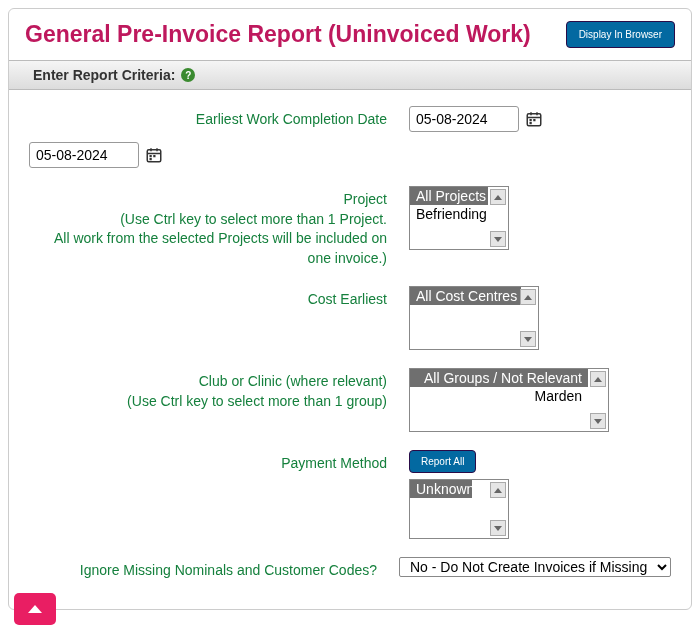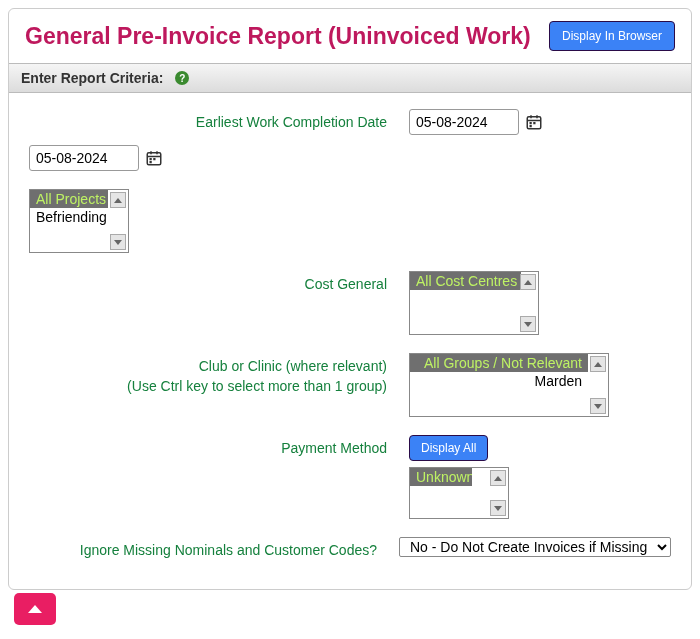--- a/index.html
+++ b/index.html
@@ -21,38 +21,38 @@
     align-items: center;
     justify-content: space-between;
     padding: 12px 16px;
   }
   .page-title {
     font-size: 23px;
     font-weight: bold;
     color: #be185d;
   }
   .btn-purple {
-    background: #3b82f6;
+    background: #0369a1;
     color: #fff;
     border: 1px solid #2a0b47;
     border-radius: 4px;
     padding: 7px 12px;
-    font-size: 12px;
+    font-size: 10px;
     cursor: pointer;
   }
   .criteria-bar {
     background: linear-gradient(#f5f5f5, #dcdcdc);
     border-top: 1px solid #bbb;
     border-bottom: 1px solid #bbb;
-    padding: 6px 12px;
+    padding: 6px 24px;
     font-weight: bold;
     color: #333;
     display: flex;
     align-items: center;
-    gap: 12px;
+    gap: 6px;
   }
   .help-icon {
     width: 14px; height: 14px;
     border-radius: 50%;
     background: #3a8a2f;
     color: #fff;
     font-size: 10px;
     font-weight: bold;
     display: inline-flex;
     align-items: center;
@@ -111,31 +111,31 @@
     list-style: none;
     max-height: 62px;
     overflow: hidden;
   }
   .listbox .opts li {
     padding: 1px 6px;
     white-space: nowrap;
   }
   .listbox .opts li.sel {
     background: #6f6f6f;
-    color: #bef264;
+    color: #ffffff;
   }
   .sb { position:absolute; right:2px; width:16px; height:16px; background:#e5e5e5; border:1px solid #aaa; display:flex; align-items:center; justify-content:center; }
   .sb.up { top:2px; }
   .sb.down { bottom:2px; }
   .sb .tri-up { width:0;height:0;border-left:4px solid transparent;border-right:4px solid transparent;border-bottom:5px solid #666; }
   .sb .tri-down { width:0;height:0;border-left:4px solid transparent;border-right:4px solid transparent;border-top:5px solid #666; }
   .lb-project { width: 100px; height: 64px; padding-right:20px;}
   .lb-cost { width: 130px; height: 64px; padding-right:17px;}
   .lb-club { width: 200px; height: 64px; padding-right:20px;text-align:right;}
-  .lb-unknown { width: 100px; height: 52px; padding-right:36px;}
+  .lb-unknown { width: 100px; height: 60px; padding-right:36px;}
   select.dropdown {
     padding: 0 6px;
     font-size: 14px;
     border: 1px solid #888;
     border-radius: 2px;
     background: #fff;
   }
   .fab {
     position: fixed;
     left: 14px;
@@ -201,38 +201,41 @@
                 <rect x="6" y="12" width="3" height="3" fill="#333"></rect>
                 <rect x="11" y="12" width="3" height="3" fill="#333"></rect>
                 <rect x="6" y="16" width="3" height="3" fill="#333"></rect>
               </svg>
           </span>
         </div>
       </div>
     </div>
 
     <div class="row">
+      <div class="lbl" style="white-space:pre-line">Project
+(Use Ctrl key to select more than 1 Project.
+All work from the selected Projects will be included on one invoice.)</div>
       <div class="ctrl">
         <div class="listbox lb-project">
           <ul class="opts">
             <li class="sel">All Projects</li>
             <li>Befriending</li>
           </ul>
           <div class="sb up">
               <div class="tri-up"></div>
             </div>
           <div class="sb down">
               <div class="tri-down"></div>
             </div>
         </div>
       </div>
     </div>
 
     <div class="row">
-      <div class="lbl">Cost General</div>
+      <div class="lbl">Cost Earliest</div>
       <div class="ctrl">
         <div class="listbox lb-cost">
           <ul class="opts">
             <li class="sel">All Cost Centres</li>
           </ul>
           <div class="sb up">
               <div class="tri-up"></div>
             </div>
           <div class="sb down">
               <div class="tri-down"></div>
@@ -256,21 +259,21 @@
           <div class="sb down">
               <div class="tri-down"></div>
             </div>
         </div>
       </div>
     </div>
 
     <div class="row">
       <div class="lbl">Payment Method</div>
       <div class="ctrl">
-        <button class="btn-purple" style="padding:5px 11px">Display All</button>
+        <button class="btn-purple" style="padding:5px 11px">Report All</button>
         <div class="listbox lb-unknown">
           <ul class="opts">
             <li class="sel">Unknown</li>
           </ul>
           <div class="sb up">
               <div class="tri-up"></div>
             </div>
           <div class="sb down">
               <div class="tri-down"></div>
             </div>

